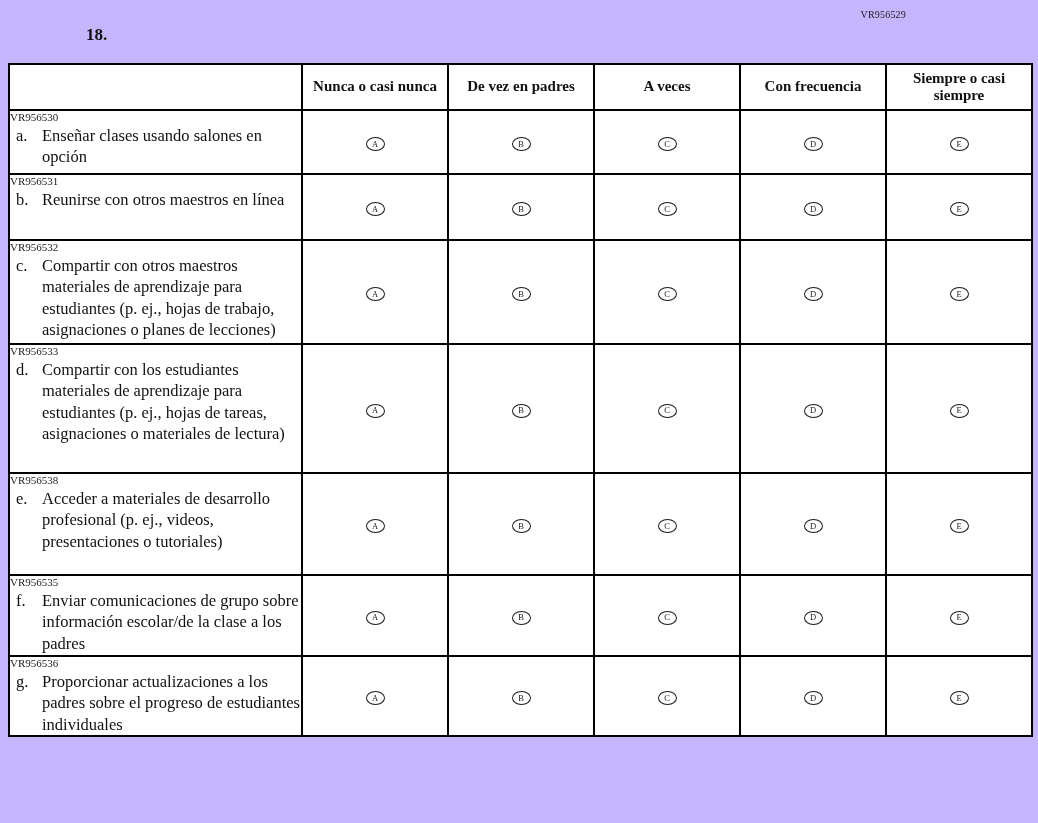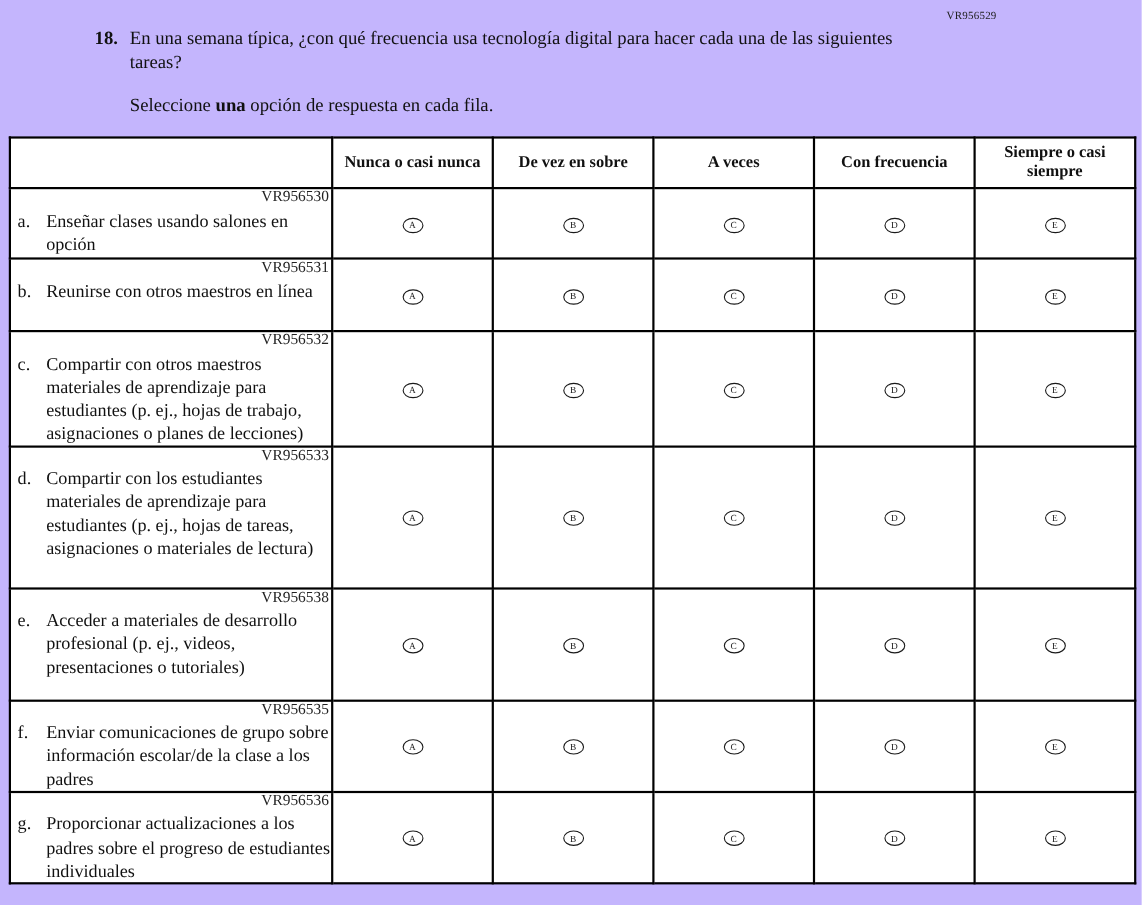--- a/index.html
+++ b/index.html
@@ -55,22 +55,21 @@
   tbody tr:nth-child(3){height:104px;}
   tbody tr:nth-child(4){height:129px;}
   tbody tr:nth-child(5){height:102px;}
   tbody tr:nth-child(6){height:81px;}
   tbody tr:nth-child(7){height:80px;}
   td.desc{
     vertical-align:top;
     padding:1px 4px 4px 6px;
   }
   .vr{
-    text-align:right;
-    font-size:14px;color:#222;
+    font-size:11px;color:#222;
     padding-right:2px;
     line-height:1.2;
   }
   .item{
     display:flex;
     margin-top:1px;
     font-size:16.5px;line-height:1.28;
   }
   .ltr{width:26px;flex:none;padding-left:6px;}
   .txt{flex:1;}
@@ -89,40 +88,36 @@
 </style>
 </head>
 <body>
 
 <div class="page">
 
   <div class="page-code">VR956529</div>
 
   <div class="question">
     <span class="qnum">18.</span>
-    <div class="qbody">
-      <p class="qtext">En una semana típica, ¿con qué frecuencia usa tecnología digital para hacer cada una de las siguientes tareas?</p>
-      <p class="instruction"><span>Seleccione </span><span class="b">una</span><span> opción de respuesta en cada fila.</span></p>
-    </div>
   </div>
 
   <table class="grid">
     <colgroup>
       <col class="c-desc">
       <col class="c-opt">
         <col class="c-opt">
         <col class="c-opt">
         <col class="c-opt">
         <col class="c-opt">
     </colgroup>
     <thead>
       <tr>
         <th></th>
         <th>Nunca o casi nunca</th>
-        <th>De vez en sobre</th>
+        <th>De vez en padres</th>
         <th>A veces</th>
         <th>Con frecuencia</th>
         <th>Siempre o casi siempre</th>
       </tr>
     </thead>
     <tbody id="grid-body">
   <tr>
     <td class="desc">
       <div class="vr">VR956530</div>
       <div class="item">

